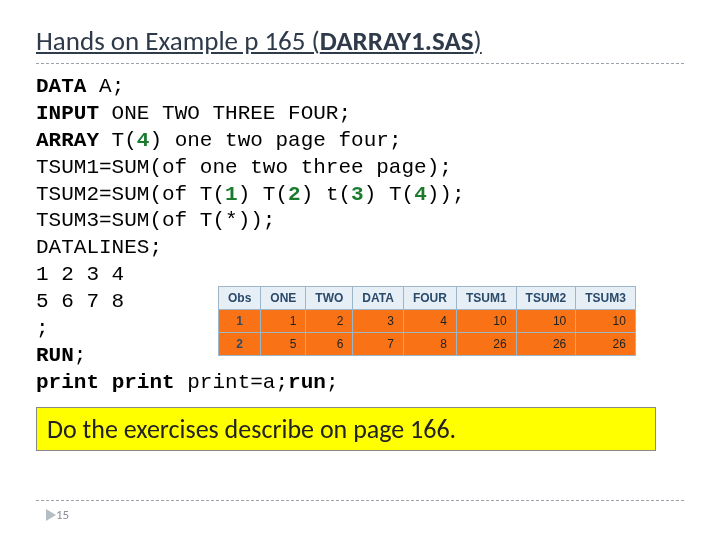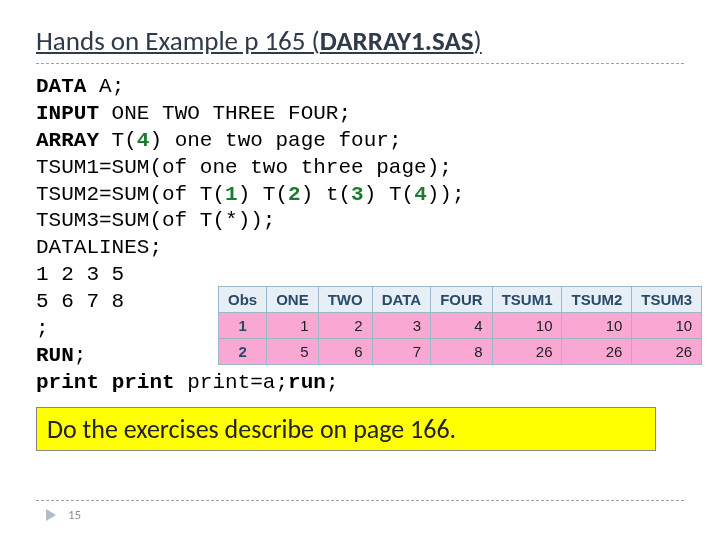--- a/index.html
+++ b/index.html
@@ -45,22 +45,22 @@
   .num { color: #1a7a2e; font-weight: 700; }
   .dl { color: #000; font-weight: 400; }
 
   
   .out-table {
     position: absolute;
     top: 286px;
     left: 218px;
     border-collapse: collapse;
     font-family: Arial, sans-serif;
-    font-size: 15px;
-    background: #f9a8d4;
+    font-size: 12px;
+    background: #f97316;
   }
   .out-table th, .out-table td {
     border: 1px solid #9db6c9;
     padding: 4px 9px;
     text-align: right;
   }
   .out-table th {
     background: #e6eef6;
     color: #2a4a6a;
     font-weight: 700;
@@ -93,21 +93,21 @@
   .footer .hr-dash { margin: 0 0 6px 0; }
   .foot-row {
     display: flex;
     align-items: center;
     font-size: 13px;
     color: #8a8f96;
   }
   .foot-row .page {
     display: flex;
     align-items: center;
-    gap: 12px;
+    gap: 0;
     margin-left: 8px;
   }
   .foot-row .page svg { display:block; }
   .foot-row .src {
     position: absolute;
     left: 50%;
     transform: translateX(-50%);
   }
 </style>
 </head>
@@ -119,21 +119,21 @@
   </h1>
   <hr class="hr-dash">
 
   <div class="code"><span class="kw">DATA</span><span> A;</span>
 <span class="kw">INPUT</span><span> ONE TWO THREE FOUR;</span>
 <span class="kw">ARRAY</span><span> T(</span><span class="num">4</span><span>) one two page four;</span>
 <span>TSUM1=SUM(of one two three page);</span>
 <span>TSUM2=SUM(of T(</span><span class="num">1</span><span>) T(</span><span class="num">2</span><span>) t(</span><span class="num">3</span><span>) T(</span><span class="num">4</span><span>));</span>
 <span>TSUM3=SUM(of T(*));</span>
 <span>DATALINES;</span>
-<span class="dl">1 2 3 5</span>
+<span class="dl">1 2 3 4</span>
 <span class="dl">5 6 7 8</span>
 <span>;</span>
 <span class="kw">RUN</span><span>;</span>
 <span class="kw">print</span><span> </span><span class="kw">print</span><span> print=a;</span><span class="kw">run</span><span>;</span></div>
 
   <table class="out-table">
     <tbody>
         <tr>
       <th>Obs</th>
       <th>ONE</th>

